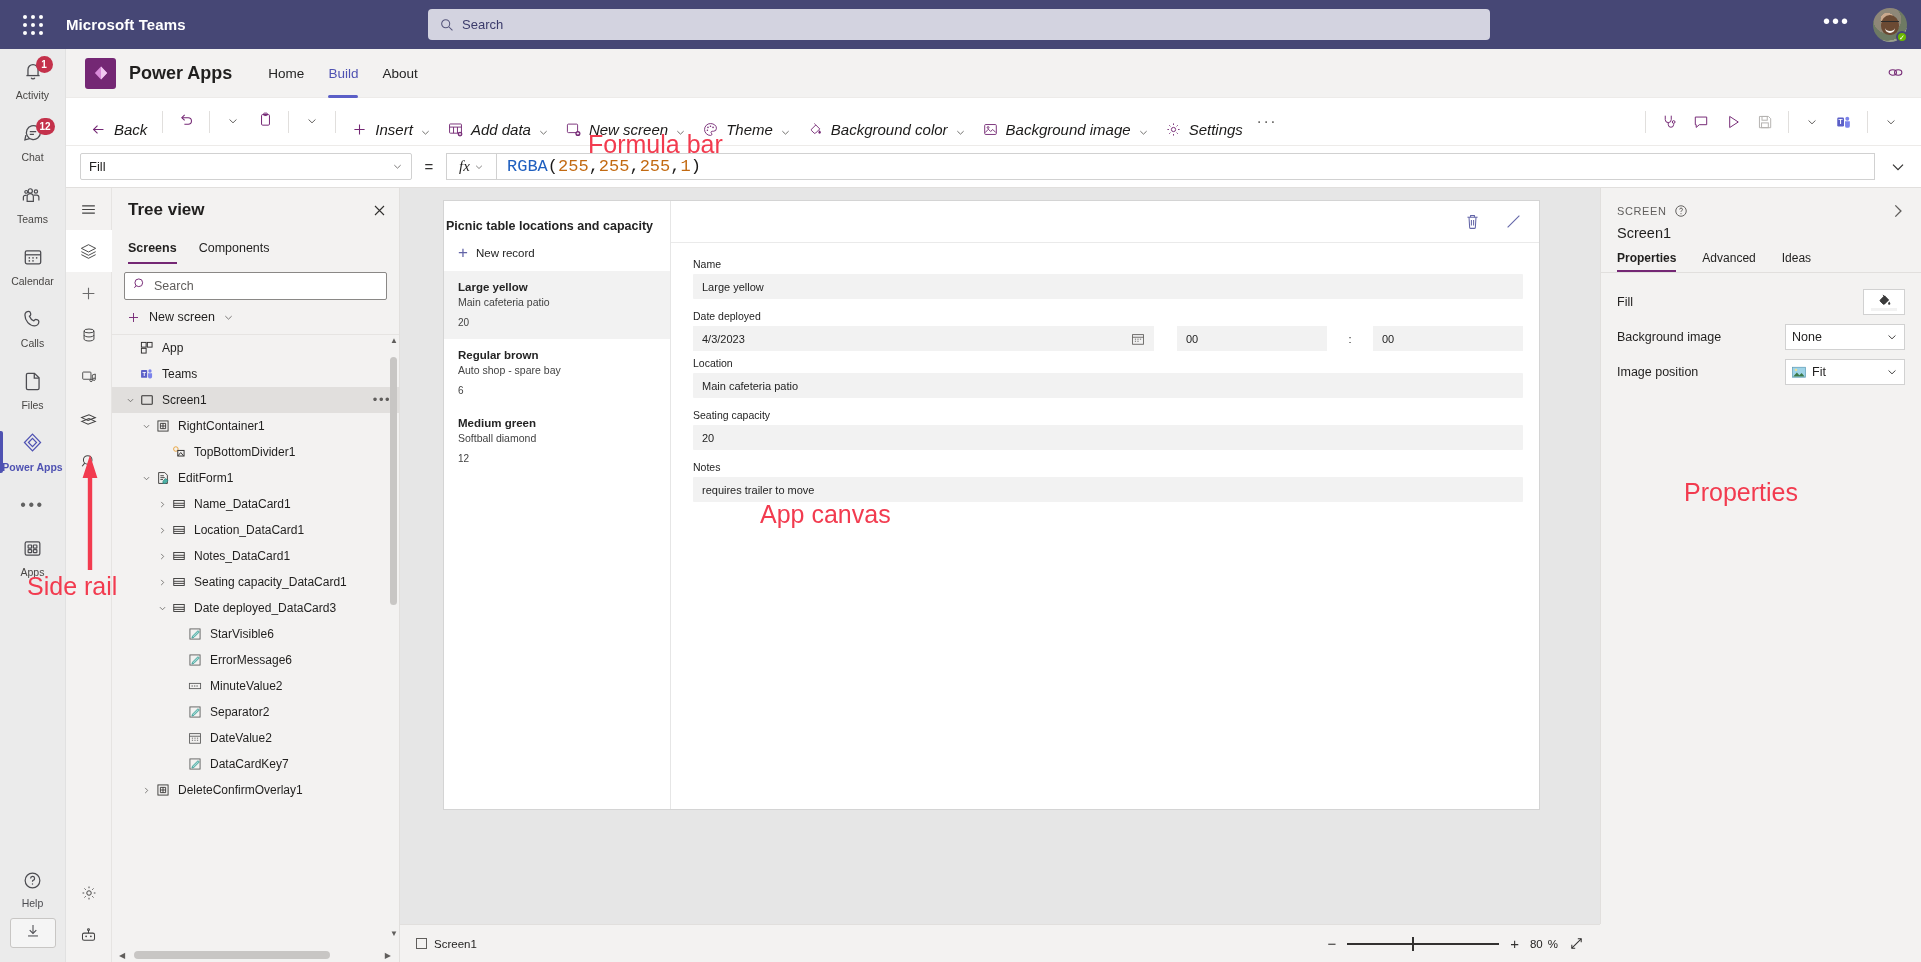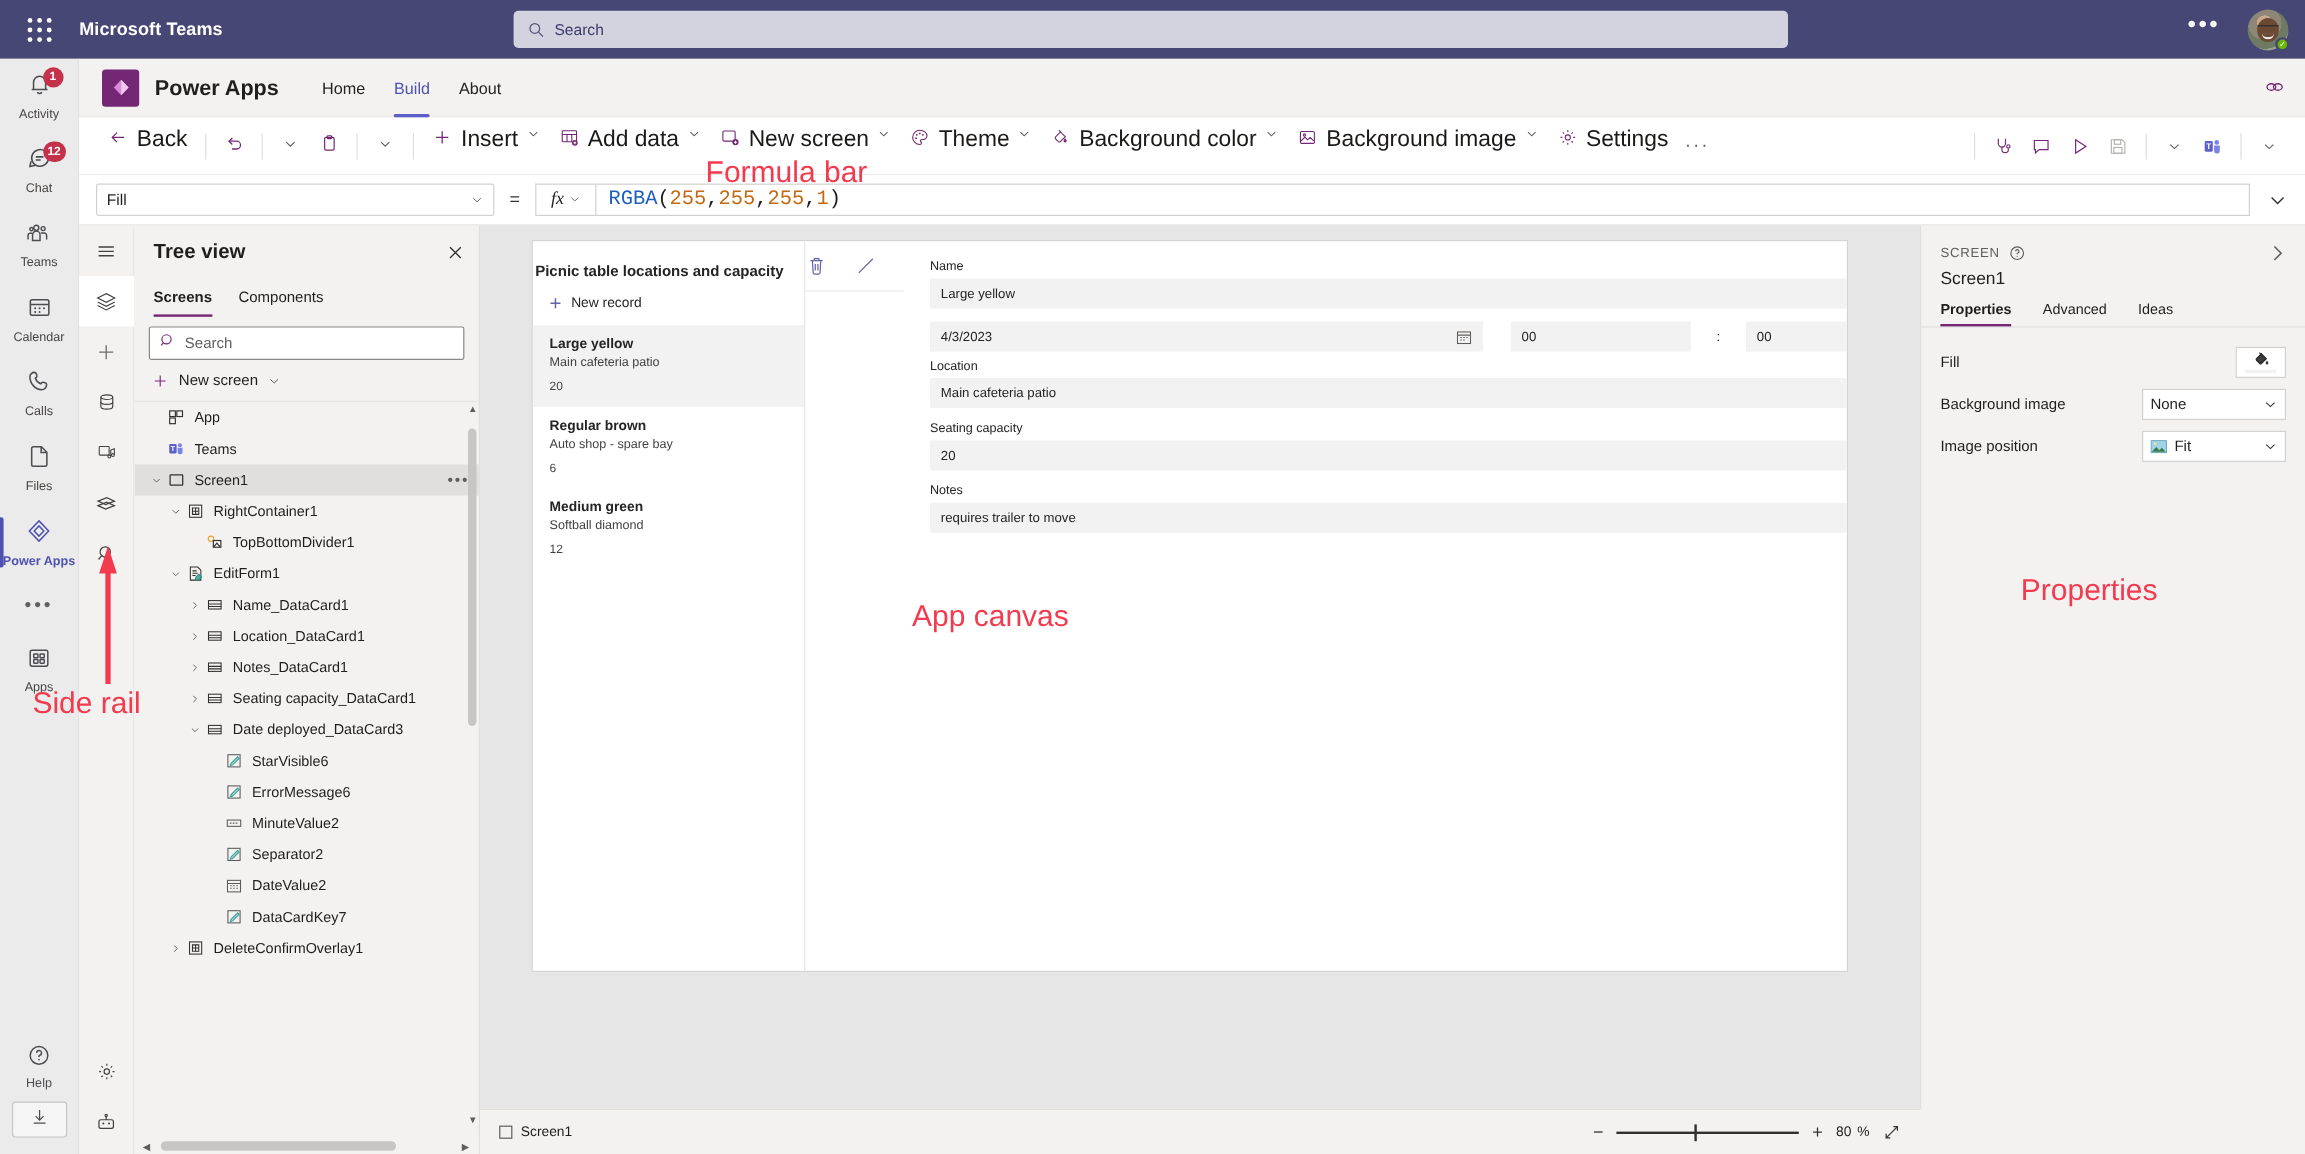--- a/index.html
+++ b/index.html
@@ -89,22 +89,22 @@
     content:""; position:absolute; left:12px; right:12px; bottom:0; height:2.5px; background:#5b5fc7; border-radius:2px;
   }
   .pa-header-right{ position:absolute; right:16px; top:14px; display:flex; align-items:center; }
 
   
   .cmdbar{
     position:absolute; left:66px; top:98px; width:1855px; height:48px;
     background:#fff; display:flex; align-items:center; padding-left:16px; border-bottom:1px solid #edebe9;
   }
   .cmd{
-    display:flex; align-items:flex-start; height:32px; padding:0 8px; border-radius:3px; cursor:pointer;
-    color:#1b1a19; font-size:19px; white-space:nowrap;
+    display:flex; align-items:flex-end; height:32px; padding:0 8px; border-radius:3px; cursor:pointer;
+    color:#1b1a19; font-size:15px; white-space:nowrap;font-style:italic;
   }
   .cmd .ic{ display:flex; align-items:center; margin-right:7px; color:#742774;}
   .cmd .chev{ margin-left:7px; color:#605e5c; display:flex;}
   .cmd-sep{ width:1px; height:22px; background:#e1dfdd; margin:0 7px; }
   .cmd-icononly{ width:32px;height:32px;display:flex;align-items:center;justify-content:center;border-radius:3px;cursor:pointer;color:#742774;}
   .cmdbar-right{ position:absolute; right:14px; top:8px; display:flex; align-items:center; }
 
   
   .formula-row{
     position:absolute; left:66px; top:146px; width:1855px; height:42px;
@@ -193,21 +193,21 @@
     width:227px; border-right:1px solid #e6e6e6; display:flex; flex-direction:column; flex:0 0 227px;
   }
   .gal-title{ font-size:12.5px; font-weight:bold; color:#242424; padding:18px 14px 0 2px; }
   .gal-new{ display:flex; align-items:center; padding:14px 14px 12px 14px; font-size:11.5px; color:#242424; cursor:pointer;}
   .gal-new .plus{ color:#6264a7; margin-right:8px; font-size:17px; line-height:12px;}
   .gal-item{ padding:9px 14px 11px 14px; cursor:pointer; }
   .gal-item.sel{ background:#f2f2f2; }
   .gal-name{ font-size:11.5px; font-weight:bold; color:#242424; line-height:15px;}
   .gal-sub{ font-size:10.5px; color:#424242; line-height:15px;}
   .gal-num{ font-size:10px; color:#424242; margin-top:7px;}
-  .form-pane{ flex:1 1 auto; display:flex; flex-direction:row;}
+  .form-pane{ flex:1 1 auto; display:flex; flex-direction:column;}
   .form-head{ height:42px; display:flex; align-items:center; justify-content:flex-end; padding-right:22px; gap:22px; border-bottom:1px solid #eaeaea;}
   .form-head .fi{ cursor:pointer; color:#6264a7; display:flex;}
   .form-body{ padding:15px 22px 0 22px;}
   .fld-label{ font-size:10.5px; color:#242424; margin-bottom:4px;}
   .fld-box{ height:25px; background:#f2f2f2; border-radius:1px; display:flex; align-items:center; padding:0 9px; font-size:11px; color:#242424; margin-bottom:11px;}
   .fld-row{ display:flex; align-items:center; gap:14px; margin-bottom:6px;}
   .fld-date{ flex:0 0 461px; height:25px; background:#f2f2f2; display:flex;align-items:center;padding:0 9px;font-size:11px;color:#242424;}
   .fld-date .calic{ margin-left:auto; color:#605e5c; display:flex;}
   .fld-hour,.fld-min{ flex:0 0 150px; height:25px; background:#f2f2f2; display:flex;align-items:center;padding:0 9px;font-size:11px;color:#242424; margin-left:9px;}
   .colon{ width:18px; text-align:center; font-size:11px; color:#242424;}
@@ -1075,20 +1075,21 @@
           </span>
         </div>
         <div class="form-body">
 
           <div>
             <div class="fld-label">Name</div>
             <div class="fld-box">Large yellow</div>
           </div>
 
           <div>
+            <div class="fld-label">Date deployed</div>
             <div class="fld-row">
               <div class="fld-date">
                 <span>4/3/2023</span>
                 <span class="calic">
                   <svg width="14" height="14" viewBox="0 0 16 16" fill="none" stroke="#605e5c" stroke-width="1">
                       <rect x="1.8" y="3" width="12.4" height="11"></rect>
                       <path d="M1.8 6h12.4"></path>
                       <path d="M4.4 8.2h1.4M7.3 8.2h1.4M10.2 8.2h1.4M4.4 10.6h1.4M7.3 10.6h1.4"></path>
                     </svg>
                 </span>

